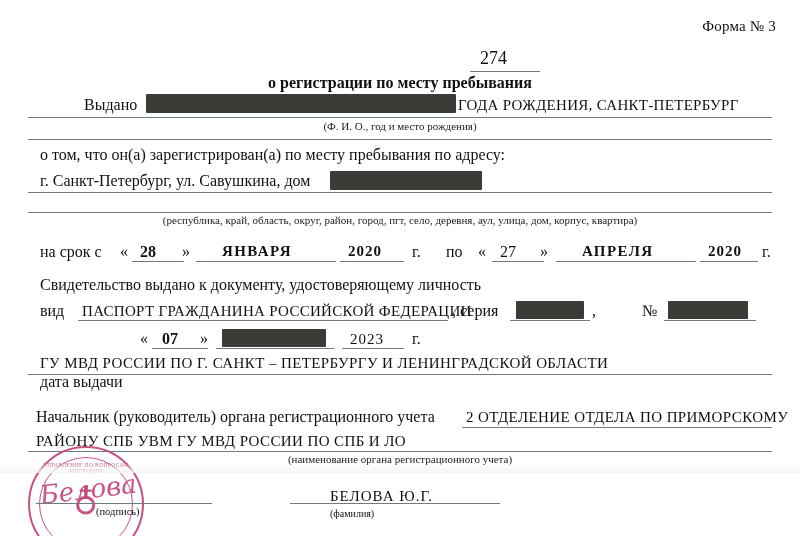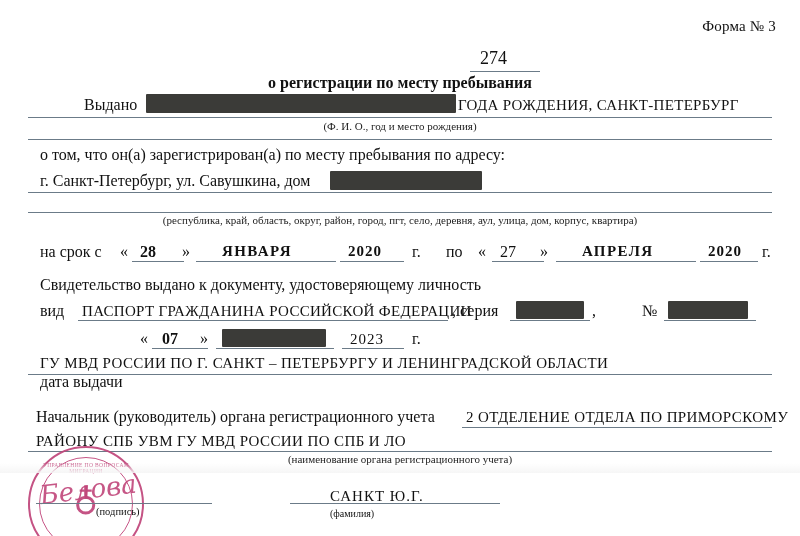--- a/index.html
+++ b/index.html
@@ -270,18 +270,18 @@
       <div class="stamp-top">УПРАВЛЕНИЕ ПО ВОПРОСАМ МИГРАЦИИ</div>
       <div class="stamp-eagle">♁</div>
 
     </div>
   </div>
 
   <div class="signature">Белова</div>
   <div class="line" style="left:36px; top:503px; width:176px;"></div>
   <div class="sig-caption">(подпись)</div>
 
-  <div class="name-line">САНКТ Ю.Г.</div>
+  <div class="name-line">БЕЛОВА Ю.Г.</div>
   <div class="line" style="left:290px; top:503px; width:210px;"></div>
   <div class="name-caption">(фамилия)</div>
 
   <div class="blur-bottom"></div>
 </div>
 
 </body></html>

